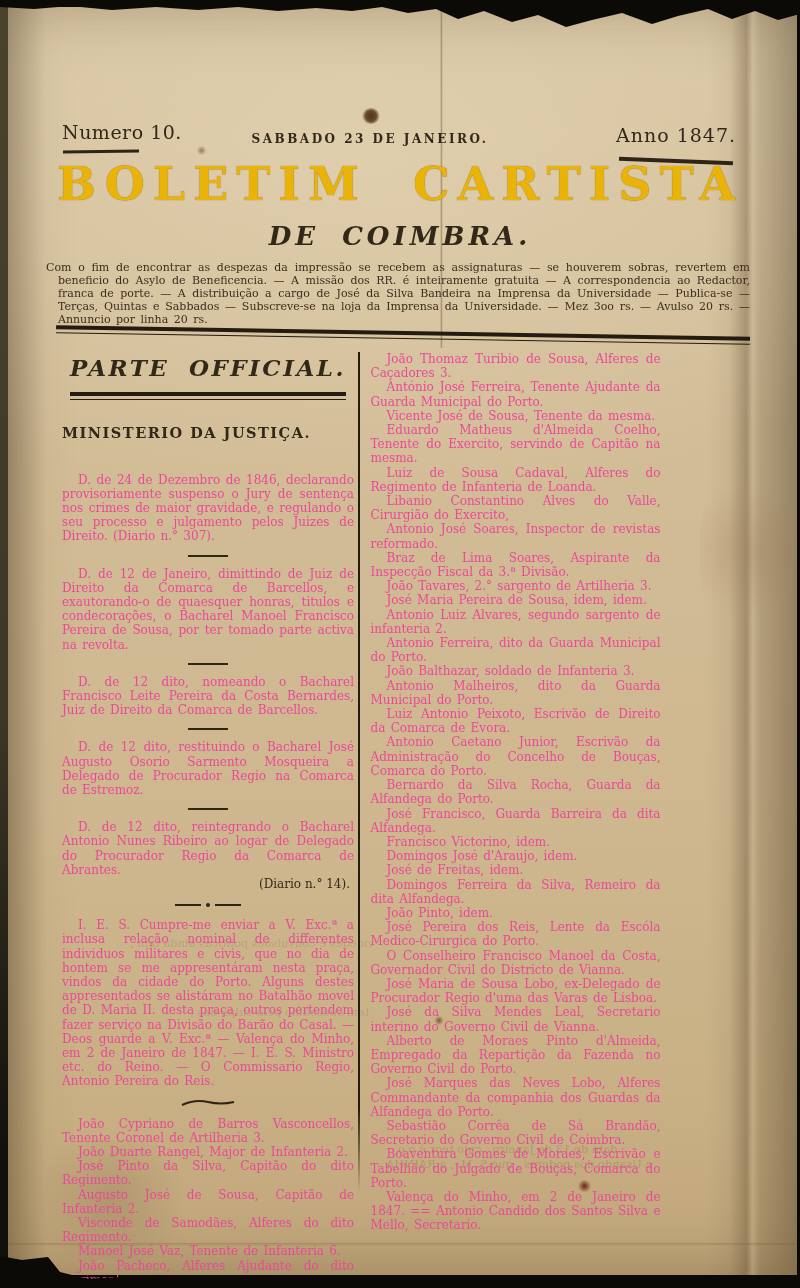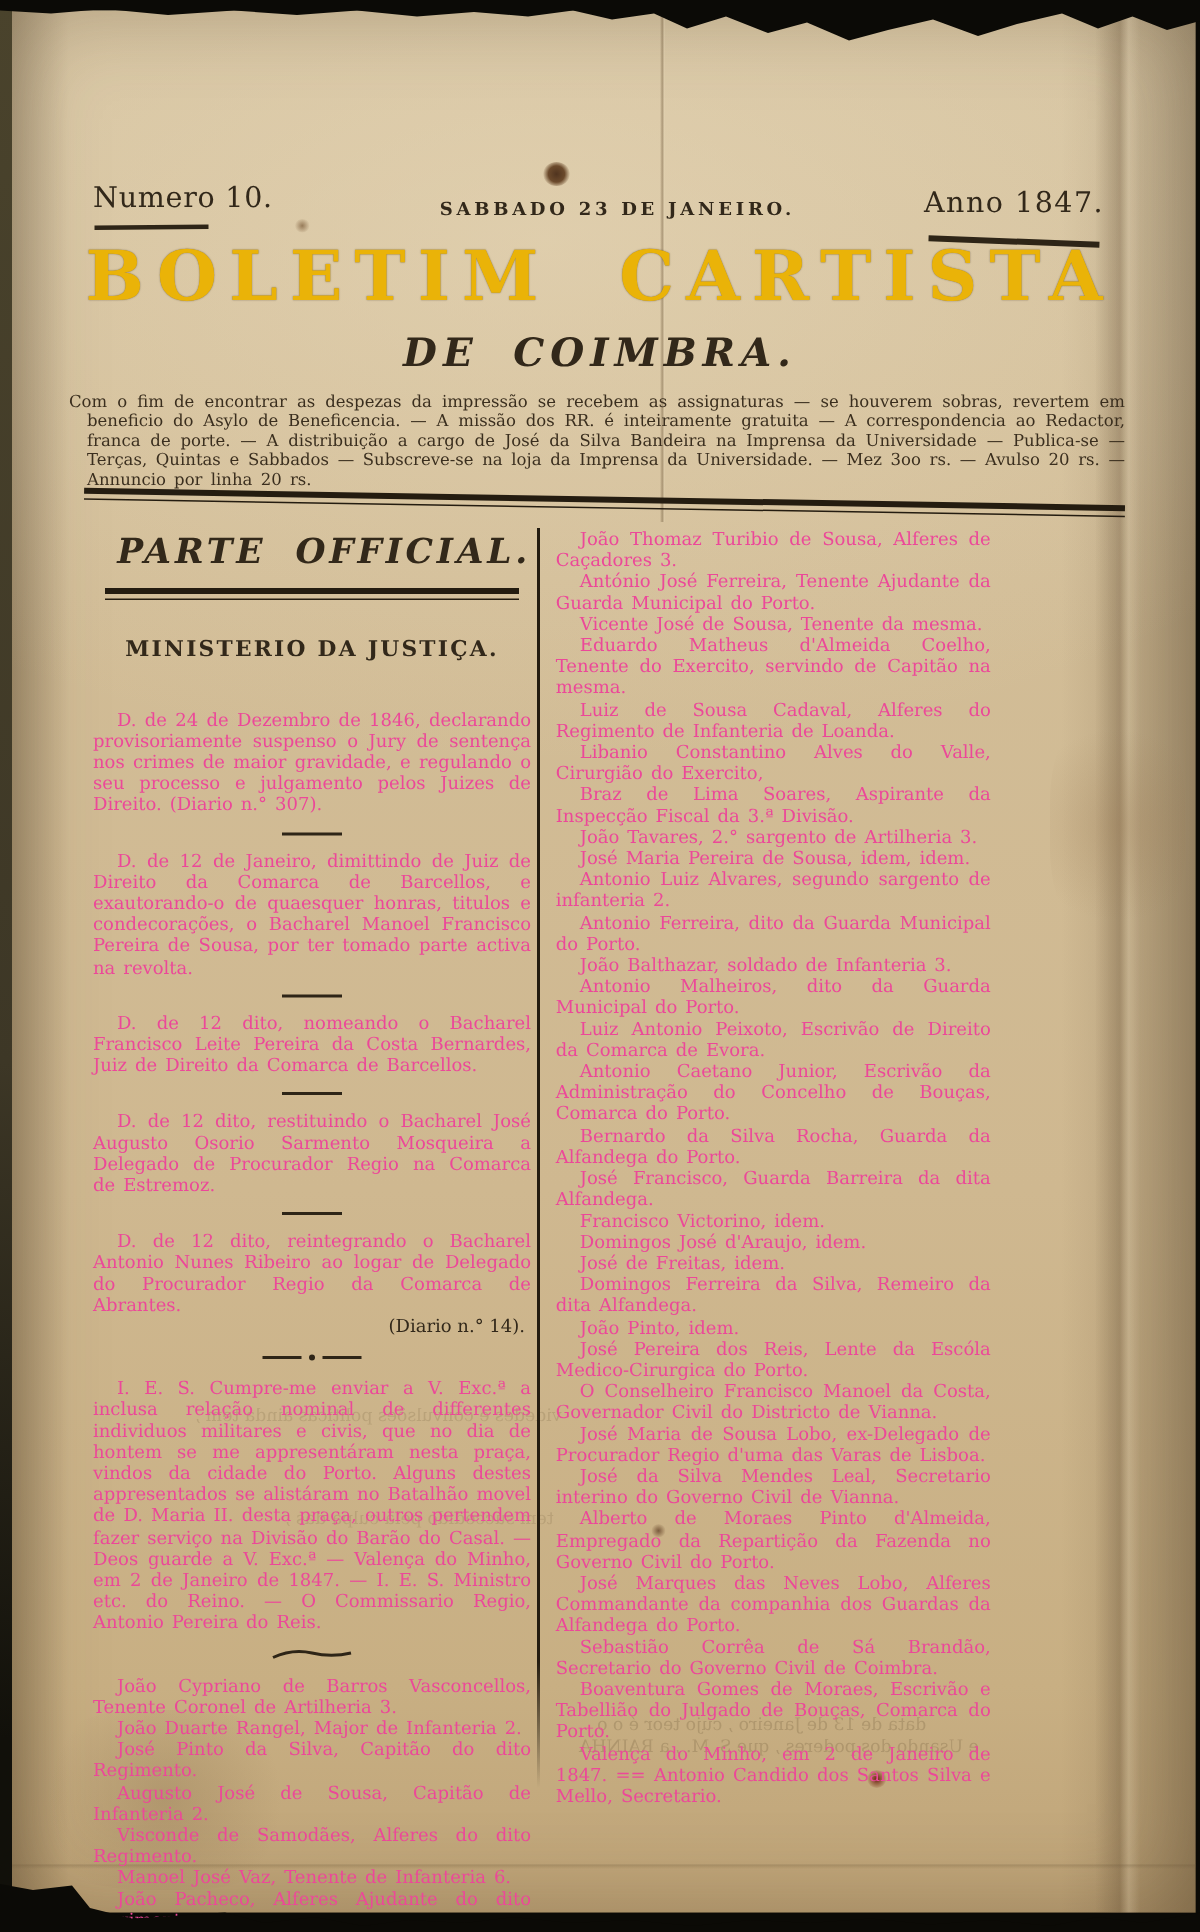--- a/index.html
+++ b/index.html
@@ -46,21 +46,21 @@
     position:absolute;color:#8a7450;opacity:.38;filter:blur(.4px);
     transform:scaleX(-1);font-size:11.5px;line-height:14px;white-space:nowrap;
   }
   
   .tear{position:absolute;left:0;width:800px;display:block;}
   .tear-top{top:0;}
   .tear-bottom{bottom:0;}
   
   .issue-number{position:absolute;left:62px;top:121px;font-size:19px;letter-spacing:.5px;}
   .issue-rule{position:absolute;left:63px;top:150px;width:76px;height:3px;background:#2e2517;transform:rotate(-.6deg);}
-  .dateline{position:absolute;left:210px;top:132px;width:320px;text-align:right;
+  .dateline{position:absolute;left:210px;top:132px;width:320px;text-align:center;
     font-size:12px;font-weight:bold;letter-spacing:2.5px;}
   .year{position:absolute;left:616px;top:124px;font-size:19px;letter-spacing:1px;}
   .year-rule{position:absolute;left:619px;top:159px;width:114px;height:3.5px;background:#2e2517;transform:rotate(2.2deg);}
   .masthead-title{
     position:absolute;left:30px;top:157px;width:740px;text-align:center;
     font-size:46px;font-weight:bold;letter-spacing:8px;word-spacing:22px;
     color:#eab308;text-shadow:0 0 1px rgba(43,33,20,.6);
   }
   .masthead-subtitle{
     position:absolute;left:30px;top:221px;width:740px;text-align:center;
@@ -76,26 +76,26 @@
     border-top:4.5px solid #241c10;border-bottom:1.5px solid #241c10;
     transform:rotate(.95deg);
   }
   
   .columns{position:absolute;left:62px;top:352px;width:600px;display:flex;}
   .col-left{width:292px;flex:0 0 292px;}
   .col-divider{flex:0 0 1.5px;height:840px;margin:0 5px 0 4px;
     background:linear-gradient(to bottom,#241c10 0%, #241c10 90%, rgba(36,28,16,0) 100%);}
   .col-right{width:290px;flex:0 0 290px;padding-left:6px;}
   .section-title{
-    margin:2px 0 0 0;text-align:right;font-style:italic;font-weight:bold;
+    margin:2px 0 0 0;text-align:center;font-style:italic;font-weight:bold;
     font-size:23px;letter-spacing:2.5px;word-spacing:9px;
   }
   .section-rule{margin:11px 8px 0 8px;height:2.5px;border-top:4px solid #241c10;border-bottom:1px solid #241c10;}
   .ministry-heading{
-    margin:24px 0 0 0;text-align:center;font-weight:bold;font-size:14.5px;letter-spacing:1.5px;
+    margin:24px 0 0 0;font-weight:bold;font-size:14.5px;letter-spacing:1.5px;
   }
   .body-text, .decree-text, .officer-item, .entry-item{
     font-size:12px;line-height:14.2px;text-align:justify;word-spacing:1.5px;
     margin:0;color:#ec4899;
   }
   .decree-text{text-indent:16px;}
   .decree-list{margin-top:32px;}
   .decree-divider{width:40px;border-top:2px solid #2e2517;margin:11px auto 10px auto;}
   .decree-item:first-of-type .decree-divider{display:none;}
   .decree-citation{font-size:12px;line-height:14.2px;text-align:right;padding-right:4px;}
@@ -223,20 +223,21 @@
         <p class="entry-item">António José Ferreira, Tenente Ajudante da Guarda Municipal do Porto.</p>
 
         <p class="entry-item">Vicente José de Sousa, Tenente da mesma.</p>
 
         <p class="entry-item">Eduardo Matheus d'Almeida Coelho, Tenente do Exercito, servindo de Capitão na mesma.</p>
 
         <p class="entry-item">Luiz de Sousa Cadaval, Alferes do Regimento de Infanteria de Loanda.</p>
 
         <p class="entry-item">Libanio Constantino Alves do Valle, Cirurgião do Exercito,</p>
 
+        <p class="entry-item">Antonio José Soares, Inspector de revistas reformado.</p>
 
         <p class="entry-item">Braz de Lima Soares, Aspirante da Inspecção Fiscal da 3.ª Divisão.</p>
 
         <p class="entry-item">João Tavares, 2.° sargento de Artilheria 3.</p>
 
         <p class="entry-item">José Maria Pereira de Sousa, idem, idem.</p>
 
         <p class="entry-item">Antonio Luiz Alvares, segundo sargento de infanteria 2.</p>
 
         <p class="entry-item">Antonio Ferreira, dito da Guarda Municipal do Porto.</p>

